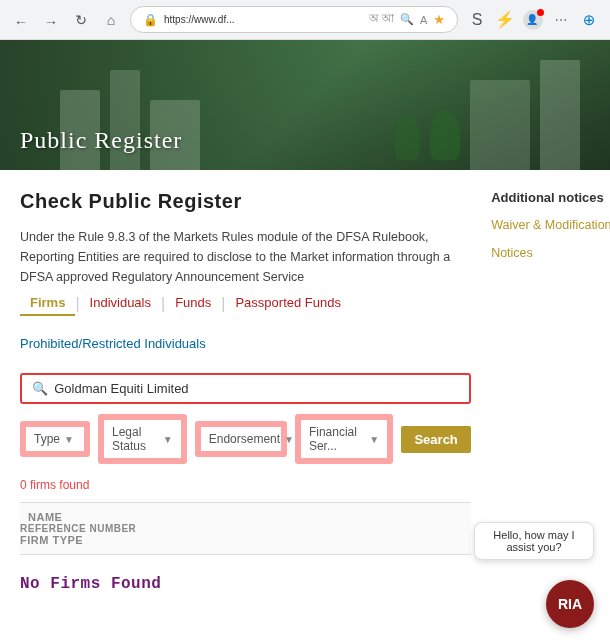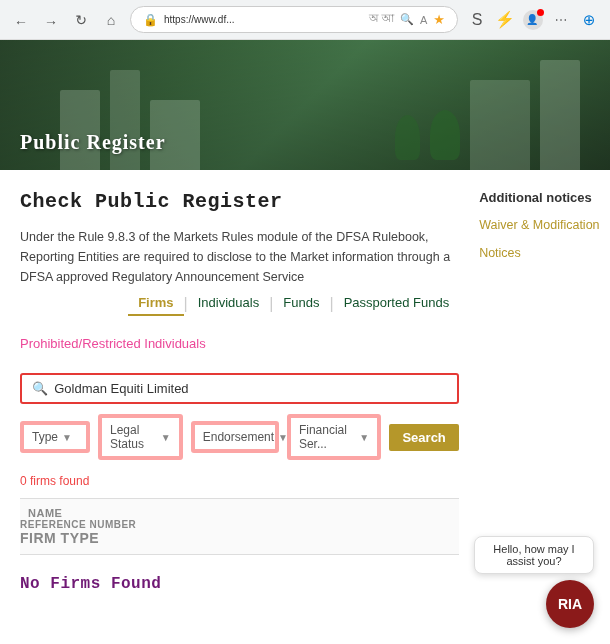--- a/index.html
+++ b/index.html
@@ -32,110 +32,110 @@
       width: 100%; height: 130px;
       background: linear-gradient(135deg, #2c4a2e 0%, #3d6b40 30%, #4a8050 50%, #3d6b40 70%, #2c4a2e 100%);
       position: relative; overflow: hidden; display: flex; align-items: flex-end; padding: 16px 20px;
     }
     .hero-banner::before {
       content: '';
       position: absolute; top: 0; left: 0; right: 0; bottom: 0;
       background: linear-gradient(to bottom, rgba(0,0,0,0.1), rgba(0,0,0,0.3));
     }
     .hero-title {
-      color: #fff; font-size: 20px; font-weight: bold; font-family: 'Georgia', serif;
+      color: #fff; font-size: 24px; font-weight: normal; font-family: 'Georgia', serif;
       text-transform: capitalize; letter-spacing: 1px; position: relative; z-index: 1;
       text-shadow: 1px 1px 3px rgba(0,0,0,0.5);
     }
     
     .hero-buildings {
       position: absolute; top: 0; left: 0; right: 0; bottom: 0; display: flex; align-items: flex-end;
     }
 
     
     .main-content {
       padding: 20px; display: flex; gap: 20px;
     }
     .left-section { flex: 1; }
     .right-section { width: 160px; flex-shrink: 0; }
 
     .page-heading {
       font-size: 20px; font-weight: bold; color: #222;
-      font-family: Liberation Mono, monospace; margin-bottom: 14px;
+      font-family: Liberation Sans, sans-serif; margin-bottom: 14px;
       text-transform: capitalize; letter-spacing: 0.5px;
     }
     .description {
       font-size: 12.5px; color: #444; line-height: 1.6; margin-bottom: 4px;
     }
 
     
-    .tabs { display: flex; flex-wrap: wrap; gap: 0; margin-bottom: 16px; align-items: center; justify-content: flex-end; }
+    .tabs { display: flex; flex-wrap: wrap; gap: 0; margin-bottom: 16px; align-items: center; }
     .tab-item {
-      font-size: 13px; color: #14532d; padding: 4px 10px; cursor: pointer;
+      font-size: 13px; color: #b91c1c; padding: 4px 10px; cursor: pointer;
       border-bottom: 2px solid transparent; text-decoration: none;
     }
     .tab-item.active { color: #b5972a; border-bottom: 2px solid #b5972a; font-weight: 600; }
     .tab-separator { color: #ccc; font-size: 16px; }
     .tabs-row2 { display: flex; margin-bottom: 18px; }
-    .tab-item-row2 { font-size: 13px; color: #ec4899; padding: 4px 0; cursor: pointer; }
+    .tab-item-row2 { font-size: 13px; color: #0369a1; padding: 4px 0; cursor: pointer; }
 
     
     .search-input-container {
       border: 1.5px solid #b5972a; border-radius: 3px;
       display: flex; align-items: center; padding: 6px 10px; margin-bottom: 10px;
       background: #fff;
     }
     .search-icon-small { color: #999; margin-right: 6px; font-size: 13px; }
     .search-text-input {
       border: none; outline: none; font-size: 13px; flex: 1; color: #333;
     }
 
     
     .filter-row { display: flex; gap: 8px; margin-bottom: 14px; align-items: center; }
     .filter-select {
-      border: 4px solid #fca5a5; border-radius: 3px; padding: 5px 8px;
+      border: 6px solid #fca5a5; border-radius: 3px; padding: 5px 8px;
       font-size: 12px; color: #555; background: #fff; cursor: pointer;
       display: flex; align-items: center; gap: 4px; min-width: 70px;
     }
     .filter-arrow { color: #888; font-size: 10px; }
     .search-button {
       background: #b5972a; color: #fff; border: none; padding: 6px 10px;
       font-size: 13px; font-weight: bold; cursor: pointer; border-radius: 2px;
       min-width: 70px;
     }
 
     
     .results-info { font-size: 12px; color: #ef4444; margin-bottom: 10px; }
 
     
     .table-header {
       display: flex; border-top: 1px solid #ddd; border-bottom: 1px solid #ddd;
       padding: 8px 0; background: #fafafa; flex-direction: column;
     }
     .col-name { flex: 2; font-size: 11px; color: #888; font-weight: bold; letter-spacing: 0.5px; text-transform: uppercase; padding: 0 8px; }
     .col-ref { flex: 2; font-size: 10px; color: #888; font-weight: bold; letter-spacing: 0.5px; text-transform: uppercase; }
-    .col-type { flex: 2; font-size: 14px; color: #888; font-weight: bold; letter-spacing: 0.5px; text-transform: uppercase; }
+    .col-type { flex: 2; font-size: 11px; color: #888; font-weight: bold; letter-spacing: 0.5px; text-transform: uppercase; }
 
     
     .no-results-heading {
       font-size: 16px; font-weight: bold; color: #701a75; font-family: Liberation Mono, monospace;
       text-transform: capitalize; letter-spacing: 0.5px; padding: 20px 0 10px;
     }
 
     
     .sidebar-heading { font-size: 13px; font-weight: bold; color: #333; margin-bottom: 12px; }
     .sidebar-link {
       display: flex; align-items: flex-start; justify-content: space-between;
       color: #b5972a; font-size: 12.5px; cursor: pointer; margin-bottom: 10px; gap: 4px;
     }
     .sidebar-link-text { line-height: 1.4; }
 
     
     .chat-widget {
-      position: fixed; bottom: 16px; right: 16px; display: flex; flex-direction: column; align-items: flex-end; gap: 6px;
+      position: fixed; bottom: 16px; right: 16px; display: flex; flex-direction: column; align-items: flex-end; gap: 20px;
     }
     .chat-bubble-text {
       background: #fff; border: 1px solid #ddd; border-radius: 8px; padding: 6px 10px;
       font-size: 11px; color: #333; box-shadow: 0 2px 6px rgba(0,0,0,0.15); max-width: 120px; text-align: center;
     }
     .chat-avatar {
       width: 48px; height: 48px; border-radius: 50%; background: #8b1a1a;
       display: flex; align-items: center; justify-content: center;
       color: #fff; font-size: 14px; font-weight: bold; cursor: pointer;
       box-shadow: 0 2px 8px rgba(0,0,0,0.3);

